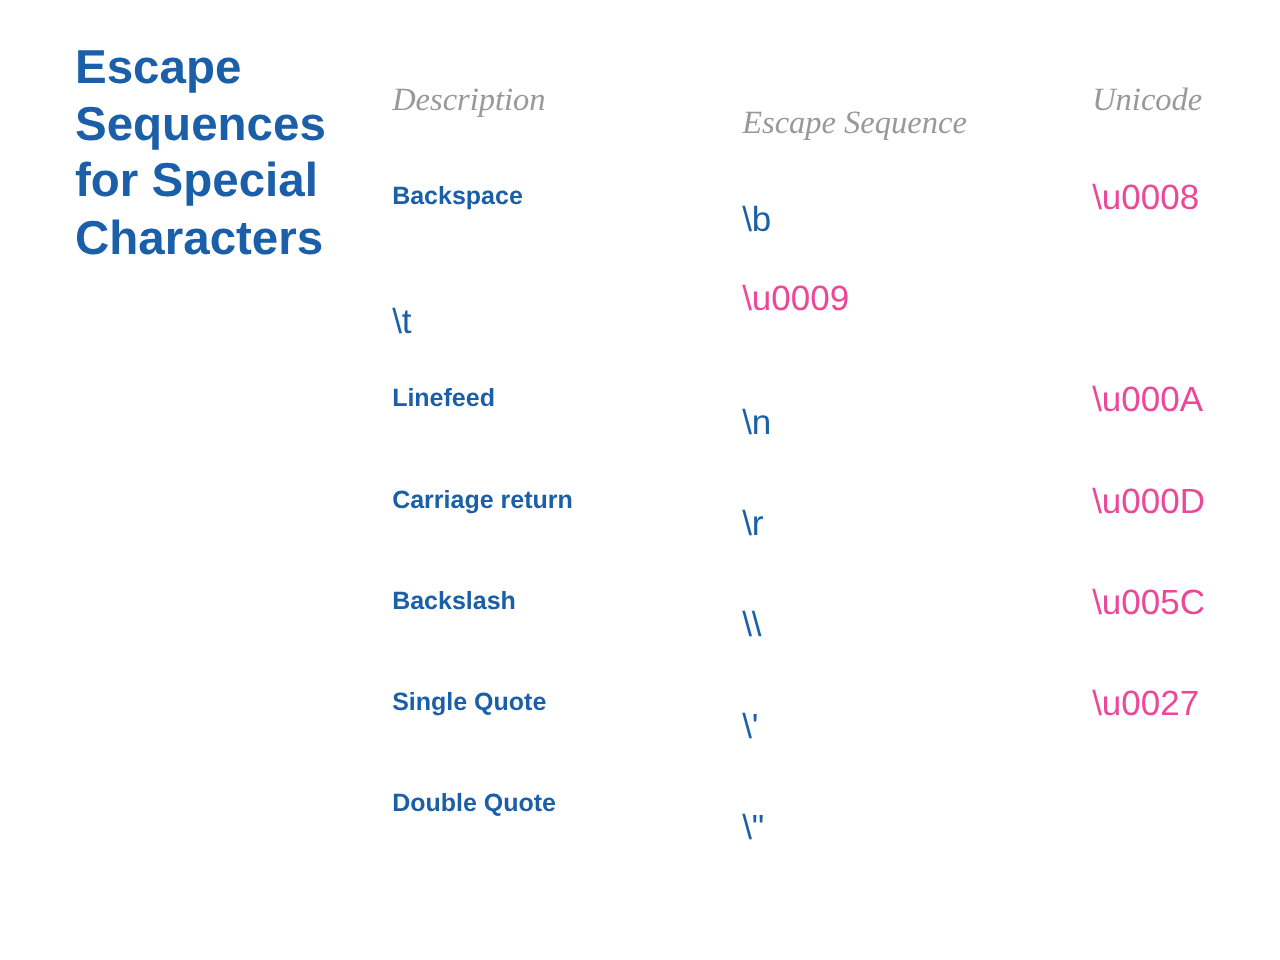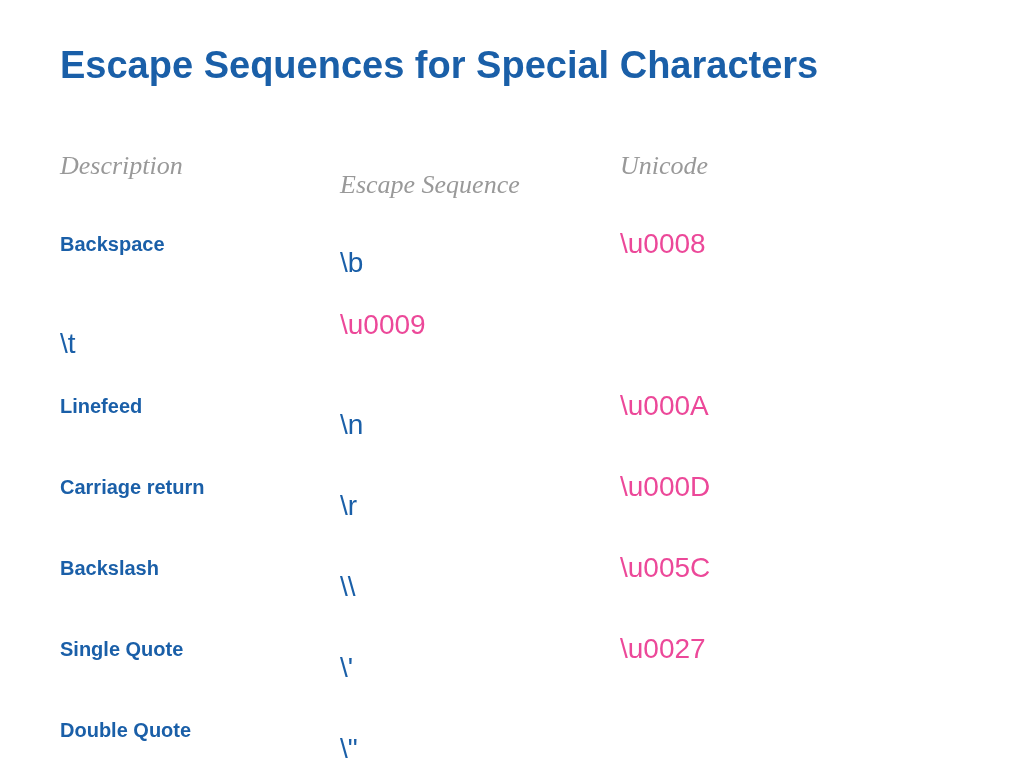--- a/index.html
+++ b/index.html
@@ -12,23 +12,22 @@
       width: 1024px;
       height: 768px;
       background: #ffffff;
       font-family: Georgia, 'Times New Roman', serif;
       overflow: hidden;
     }
 
     .page-container {
       width: 1024px;
       height: 768px;
-      padding: 43px 60px;
+      padding: 32px 60px;
       display: flex;
-      flex-direction: column;
     }
 
     .page-title {
       color: #1a5fa8;
       font-size: 38px;
       font-weight: bold;
       font-family: Arial, Helvetica, sans-serif;
       margin-bottom: 30px;
       line-height: 1.2;
     }

